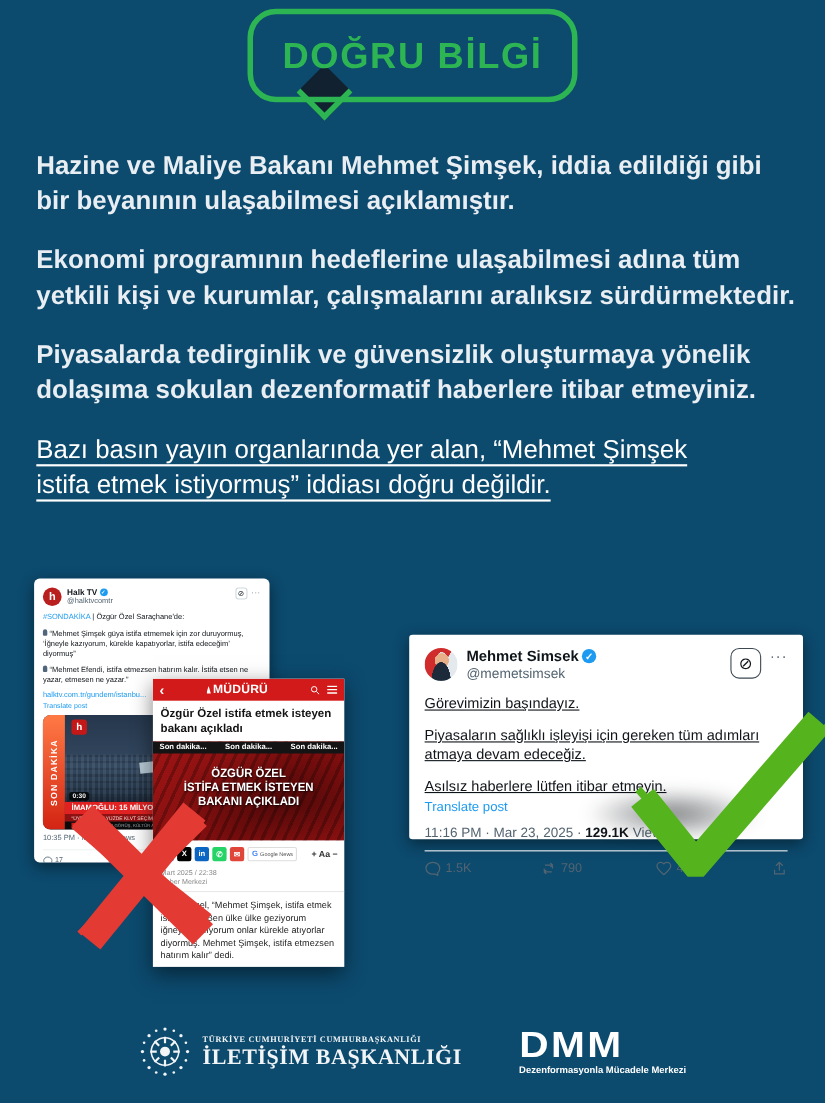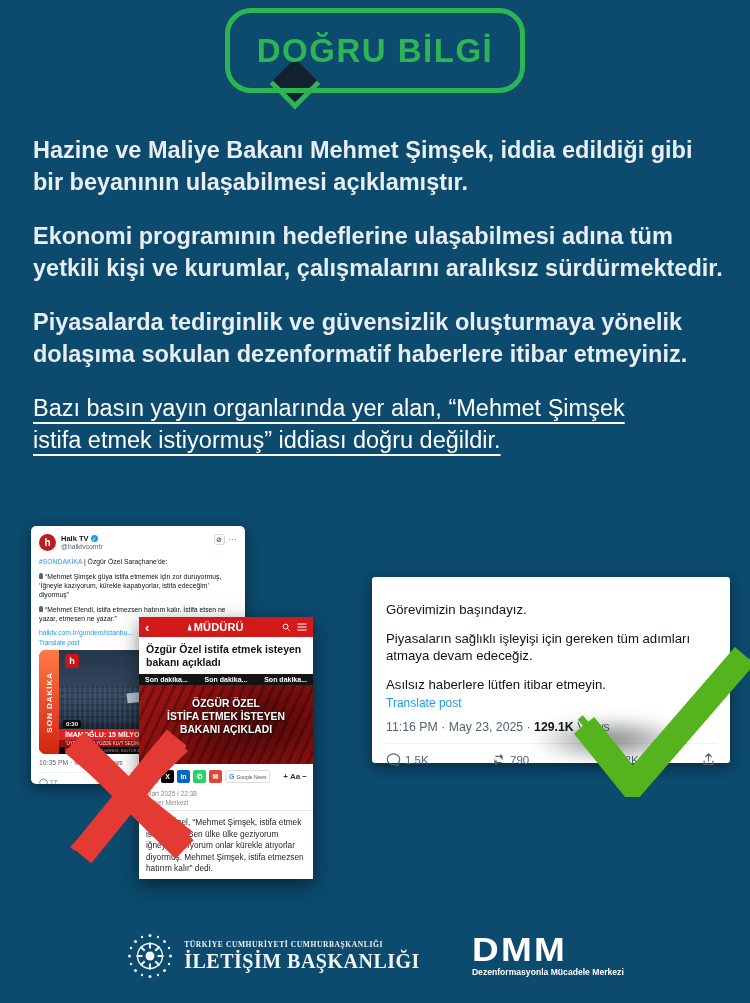--- a/index.html
+++ b/index.html
@@ -141,21 +141,21 @@
                  radial-gradient(circle at 52% 38%, #e8b089 26%, transparent 27%),
                  radial-gradient(circle at 52% 26%, #d9d9d9 14%, transparent 15%),
                  linear-gradient(120deg,#d02c2c 55%, #e4e9ee 56%); }
   .ms-id { margin-left:8px; flex:1; }
   .ms-name { font-size:13.5px; font-weight:700; color:#0f1419; display:flex; align-items:center; gap:3px; }
   .vbadge.lg { width:13px; height:13px; font-size:9px; }
   .ms-handle { font-size:12.5px; color:#536471; margin-top:1px; }
   .grok-lg { width:28px; height:28px; border:1.5px solid #3c4852; border-radius:8px;
              color:#0f1419; font-size:15px; display:flex; align-items:center; justify-content:center; }
   .dots-lg { color:#536471; font-size:13px; margin-left:8px; letter-spacing:1px; }
-  .ms-body p { font-size:13.2px; line-height:17px; color:#0f1419; margin-top:12px; }
+  .ms-body p { font-size:13.2px; line-height:17px; color:#0f1419; margin-top:12px;text-decoration:underline; }
   .ms-translate { font-size:12px; color:#1d9bf0; margin-top:3px; }
   .ms-meta { font-size:12.3px; color:#536471; margin-top:10px; }
   .ms-meta b { color:#0f1419; }
   .ms-engage { display:flex; align-items:center; margin-top:9px; border-top:1px solid #eff3f4;
                padding-top:8px; color:#536471; }
   .eng-ic { width:15px; height:15px; }
   .ms-engage .cnt { font-size:11.5px; margin-left:4px; }
   .ms-engage .eng-item { width:32%; }
   .ms-engage .eng-item.share { width:auto; margin-left:auto; }
   .check-shadow { position:absolute; left:160px; top:140px; width:160px; height:46px;
@@ -327,28 +327,40 @@
     <svg class="x-overlay" viewBox="0 0 160 160">
       <path d="M24 16 L142 150" stroke="#e33b33" stroke-width="30" fill="none"></path>
       <path d="M142 20 L22 148" stroke="#e33b33" stroke-width="30" fill="none"></path>
       <path d="M14 26 L60 72" stroke="#e33b33" stroke-width="7" fill="none"></path>
       <path d="M150 132 L104 90" stroke="#e33b33" stroke-width="7" fill="none"></path>
       <path d="M152 34 L110 70" stroke="#e33b33" stroke-width="6" fill="none"></path>
       <path d="M12 140 L52 106" stroke="#e33b33" stroke-width="6" fill="none"></path>
     </svg>
 
     <div class="ms-card">
+      <div class="ms-head">
+        <div class="ms-avatar"></div>
+        <div class="ms-id">
+          <div class="ms-name">
+            <span>Mehmet Simsek</span>
+            <span class="vbadge lg">✓</span>
+          </div>
+          <div class="ms-handle">@memetsimsek</div>
+        </div>
+        <span class="grok-lg">⊘</span>
+        <span class="dots-lg">···</span>
+      </div>
       <div class="ms-body">
         <p>Görevimizin başındayız.</p>
         <p>Piyasaların sağlıklı işleyişi için gereken tüm adımları atmaya devam edeceğiz.</p>
         <p>Asılsız haberlere lütfen itibar etmeyin.</p>
       </div>
       <div class="ms-translate">Translate post</div>
       <div class="ms-meta">
-        <span>11:16 PM · May 23, 2025 · </span><b>129.1K</b><span> Views</span>
+        <span>11:16 PM · Mar 23, 2025 · </span><b>129.1K</b><span> Views</span>
       </div>
       <div class="ms-engage">
         <span class="eng-item">
           <svg class="eng-ic" viewBox="0 0 24 24">
               <path d="M12 3C6.5 3 2 6.9 2 11.7c0 4.8 4.5 8.7 10 8.7.9 0 1.7-.1 2.5-.3L19 22v-3.6c1.9-1.6 3-3.9 3-6.7C22 6.9 17.5 3 12 3z" fill="none" stroke="currentColor" stroke-width="1.8"></path>
             </svg>
           <span class="cnt">1.5K</span>
         </span>
         <span class="eng-item">
           <svg class="eng-ic" viewBox="0 0 24 24">

